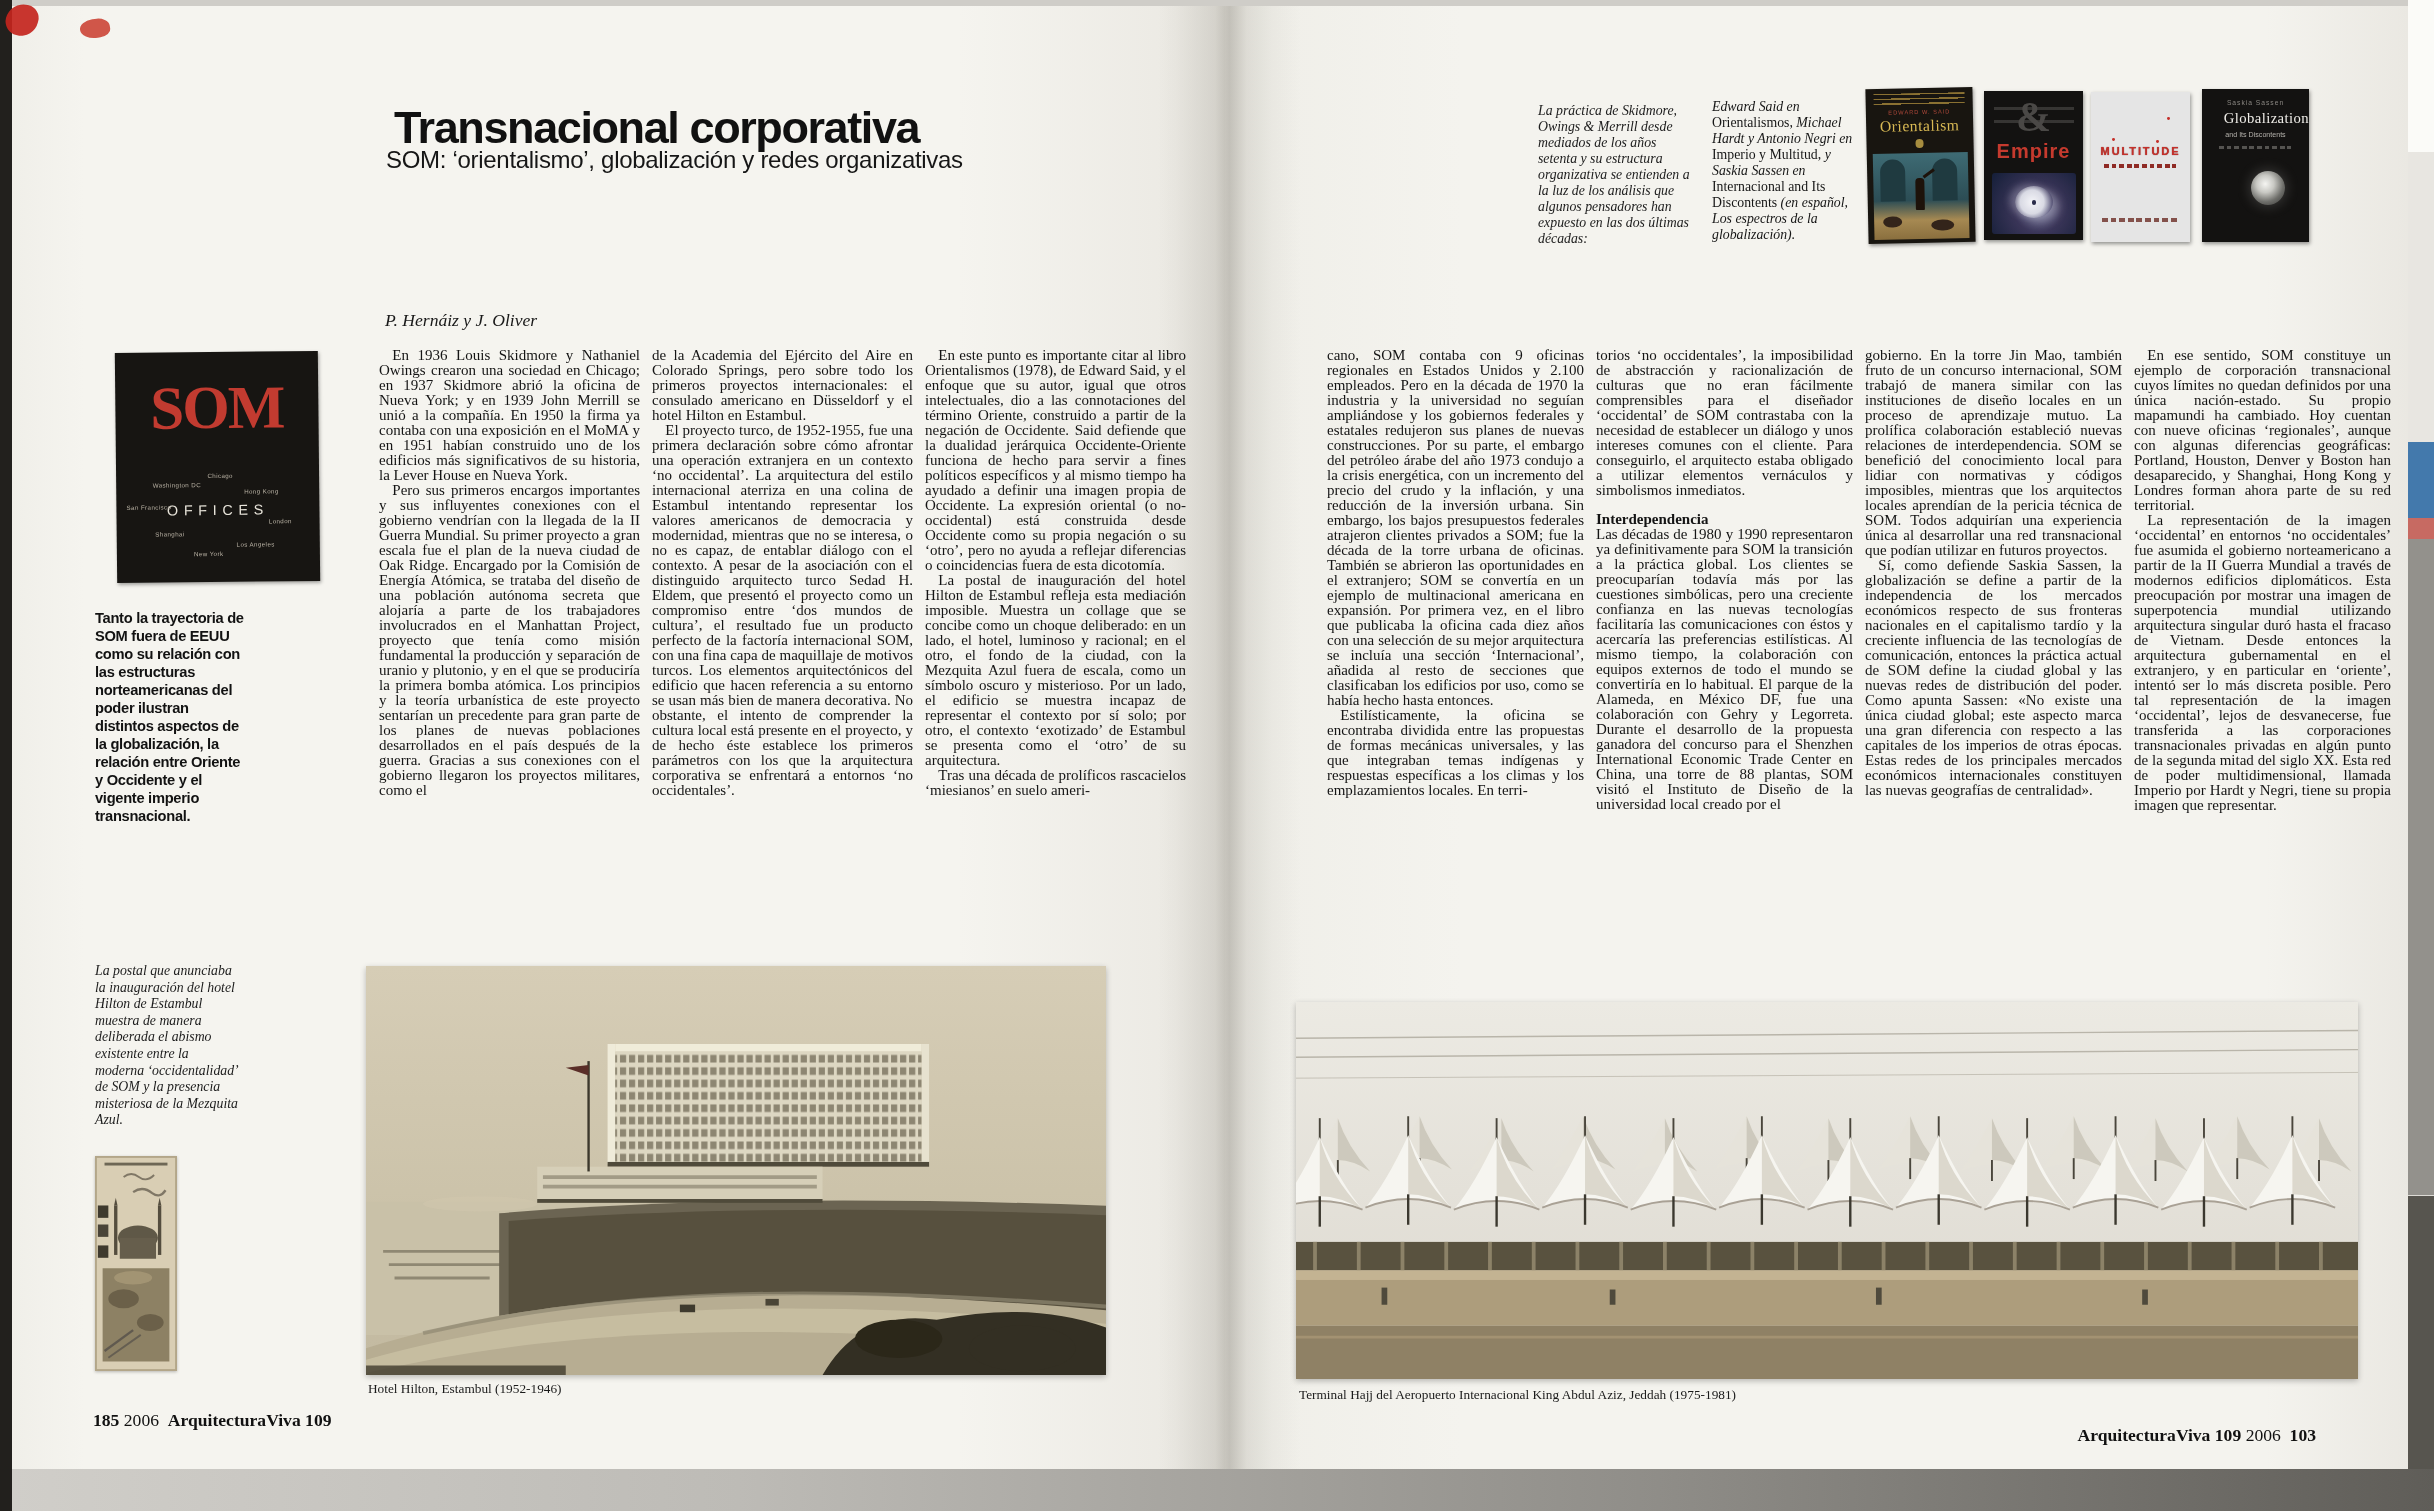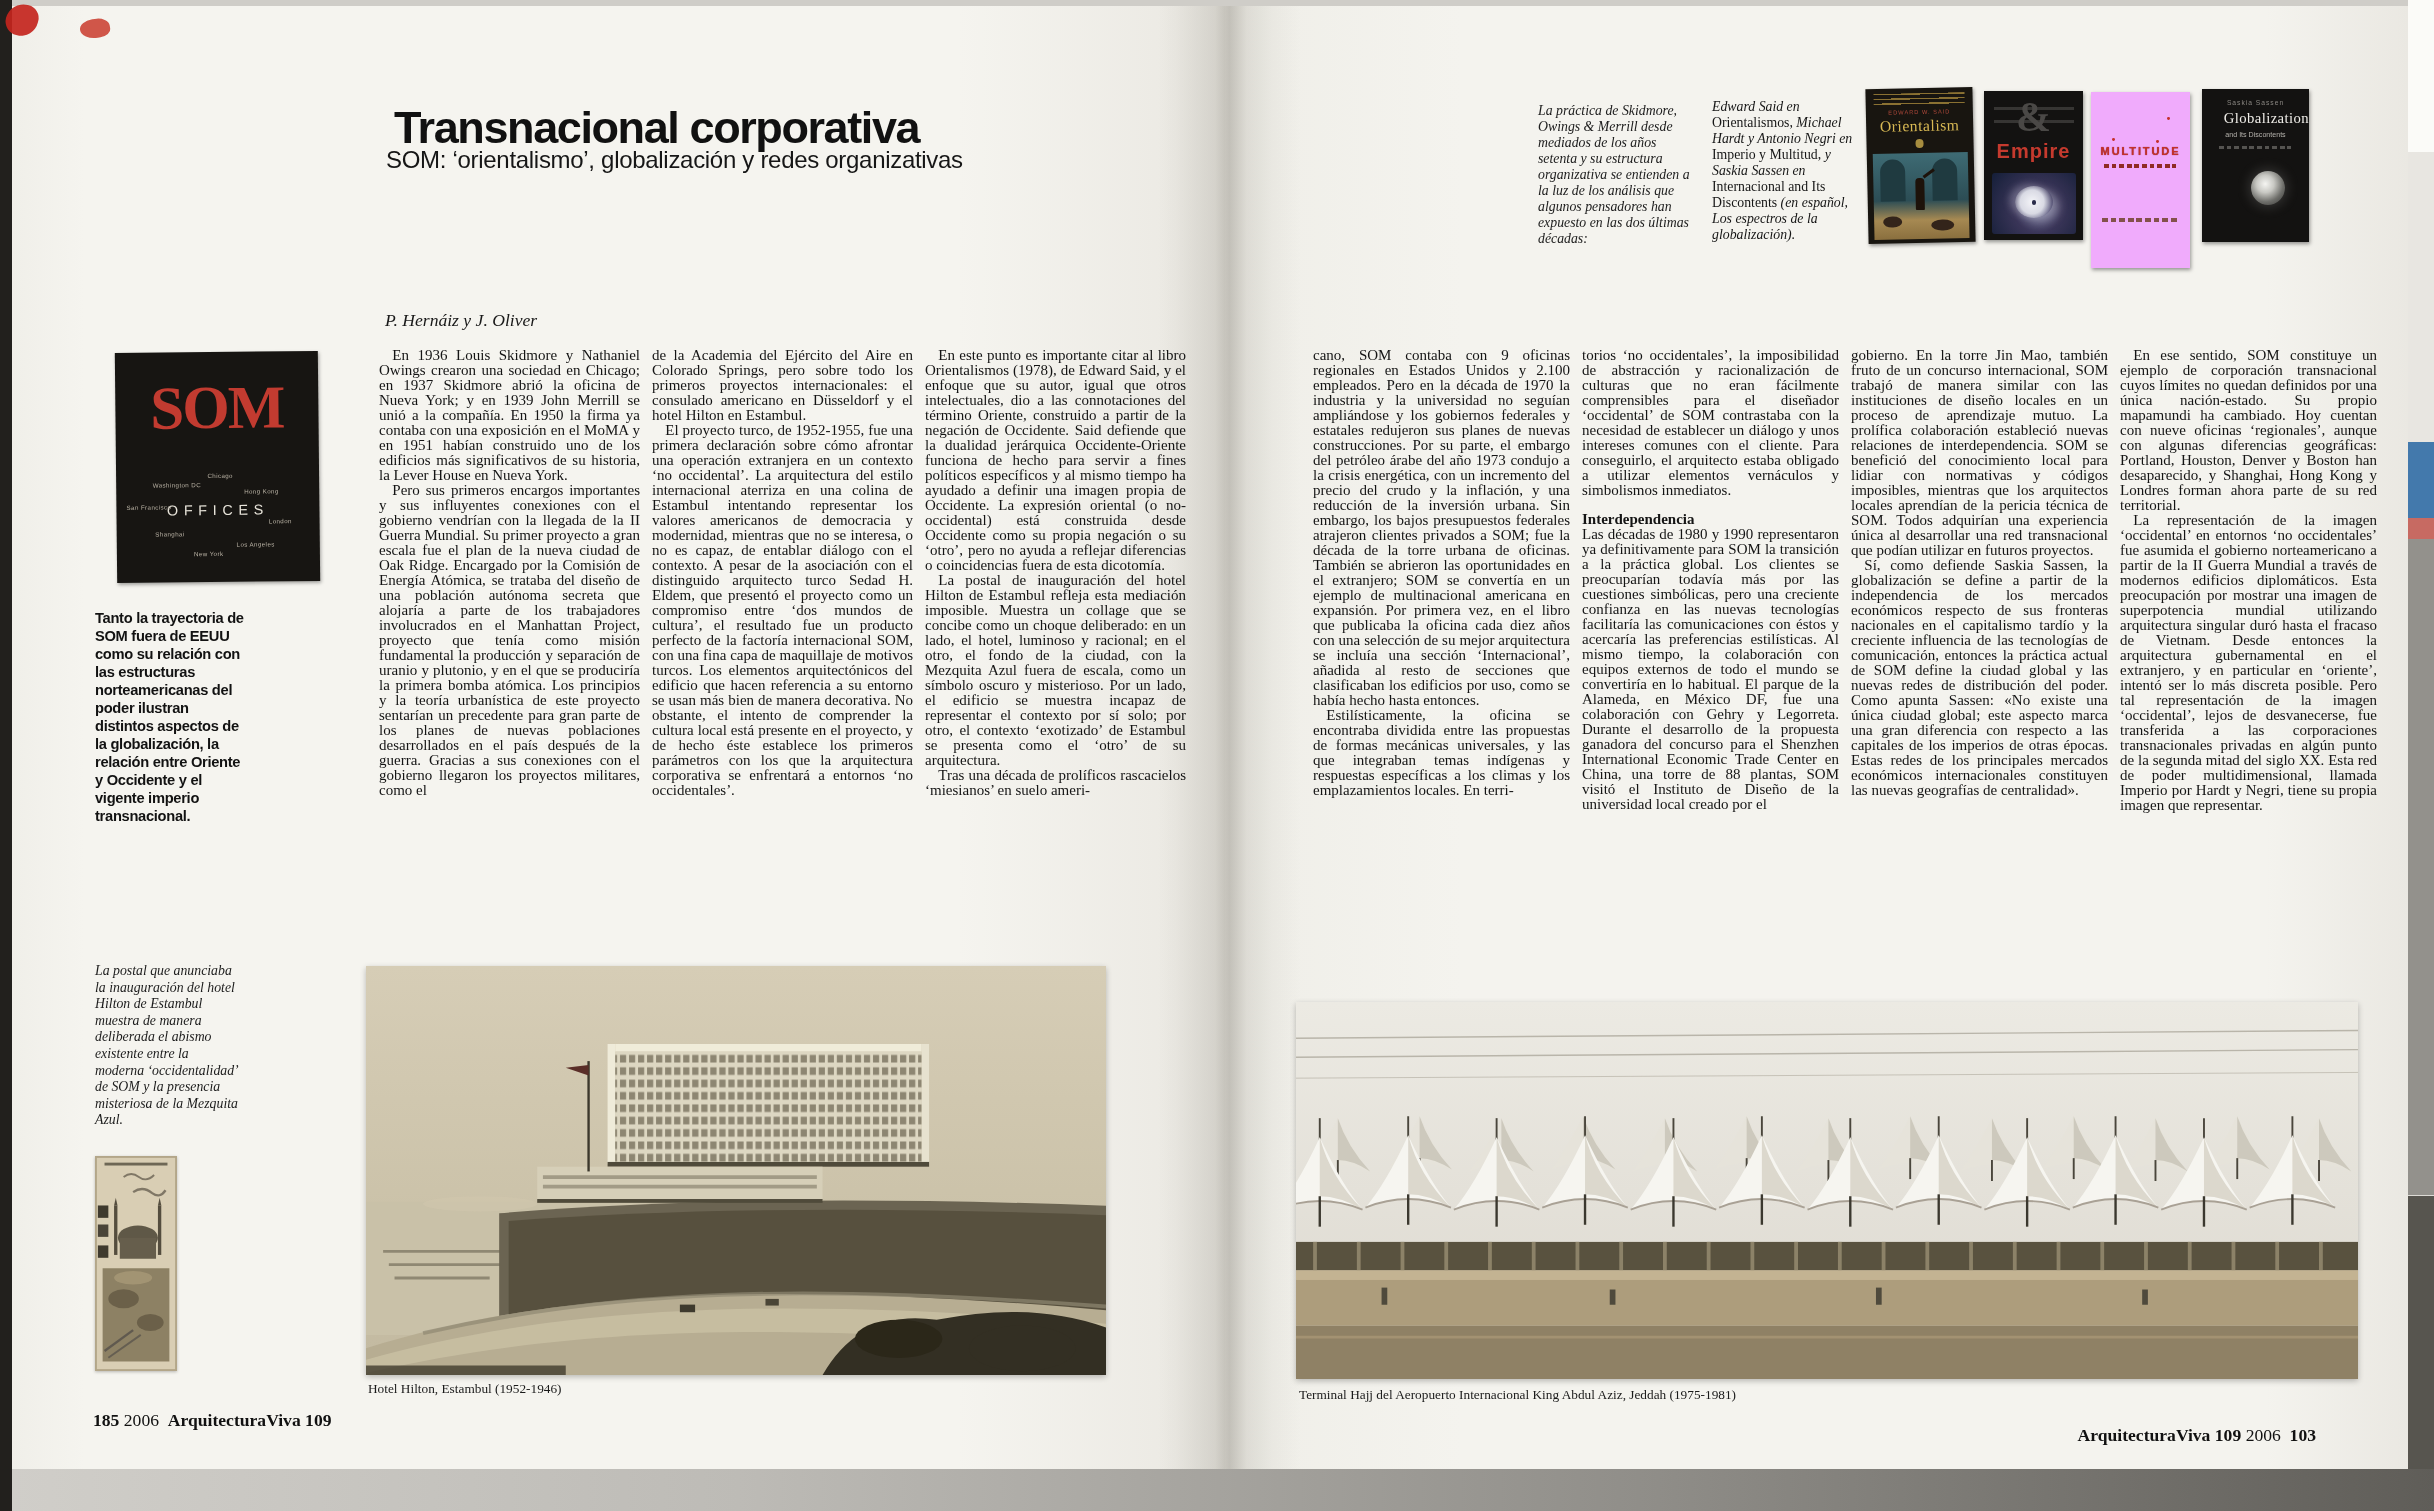--- a/index.html
+++ b/index.html
@@ -91,21 +91,21 @@
   }
   .postcard{left:95px;top:1156px;width:82px;height:215px;box-shadow:0 1px 2.9px rgba(0,0,0,.25);}
 
   
   .bodycol{top:348px;width:261px;height:628px;font-size:15px;line-height:15px;color:#141414;}
   .bodycol p{margin:0;text-align:justify;hyphens:auto;-webkit-hyphens:auto;}
   .bodycol p.ind{text-indent:13.3px;}
   .bodycol .subhead{font-weight:700;margin-top:14.3px;text-align:left;}
   .c1{left:379px;} .c2{left:652px;} .c3{left:925px;}
   .c4{left:1313px;} .c5{left:1582px;} .c6{left:1851px;} .c7{left:2120px;}
-  .c4,.c5,.c6,.c7{width:257px;}
+  .c4,.c5,.c6,.c7{width:257px;margin-left:14px;}
 
   
   .hilton{left:366px;top:966px;width:740px;height:409px;box-shadow:0 1.9px 5.7px rgba(0,0,0,.25);}
   .hilton svg,.hajj svg,.postcard svg{display:block;width:100%;height:100%;}
   .photo-caption{font-size:13.3px;color:#1a1a1a;}
   .hilton-cap{left:368px;top:1381px;}
   .hajj{left:1296px;top:1002px;width:1062px;height:377px;box-shadow:0 1.9px 5.7px rgba(0,0,0,.25);}
   .hajj-cap{left:1299px;top:1387px;}
 
   
@@ -143,21 +143,21 @@
     background:repeating-linear-gradient(0deg,transparent 0 5.7px,rgba(120,118,115,.35) 5.7px 8.6px,transparent 8.6px 13.3px);}
   .em-title{position:absolute;left:0;right:0;top:49px;text-align:center;
     font-family:"Liberation Sans",sans-serif;font-weight:700;font-size:20px;letter-spacing:1px;color:#c53a2e;}
   .em-img{position:absolute;left:7.6px;top:82px;width:84px;height:61px;border-radius:2.9px;
     background:radial-gradient(circle at 55% 60%, #6a6a90 0%, #3a3558 40%, #141e38 100%);}
   .em-storm{position:absolute;left:23px;top:13.3px;width:38px;height:32px;border-radius:50%;
     background:radial-gradient(circle at 45% 50%, #f4f4f8 0%, #d9dae4 45%, rgba(220,220,235,.15) 75%, transparent 100%);
     box-shadow:5.7px 3.8px 9.5px rgba(240,240,250,.35), -5.7px -1.9px 7.6px rgba(240,240,250,.25);}
   .em-eye{position:absolute;left:40px;top:27px;width:4.8px;height:4.8px;border-radius:50%;background:#2a2c4a;}
 
-  .cover-multitude{left:2091px;top:92px;width:99px;height:176px;background:#f0abfc;}
+  .cover-multitude{left:2091px;top:92px;width:99px;height:150px;background:#e5e5e5;}
   .mu-dot{position:absolute;width:2.9px;height:2.9px;border-radius:50%;background:#c5302a;}
   .mu-title{position:absolute;left:0;right:0;top:53px;text-align:center;
     font-family:"Liberation Sans",sans-serif;font-weight:700;font-size:11px;letter-spacing:1.9px;color:#c5302a;
     text-shadow:0 0 1px #7a1f1b;}
   .mu-sub{position:absolute;left:13.3px;top:72px;width:72px;height:3.8px;
     background:repeating-linear-gradient(90deg,#8f2b25 0 4.8px,transparent 4.8px 7.6px);}
   .mu-auth{position:absolute;left:11.4px;top:126px;width:76px;height:3.8px;
     background:repeating-linear-gradient(90deg,#84514b 0 5.7px,transparent 5.7px 8.6px);}
 
   .cover-globalization{left:2202px;top:89px;width:107px;height:153px;background:#131211;}

